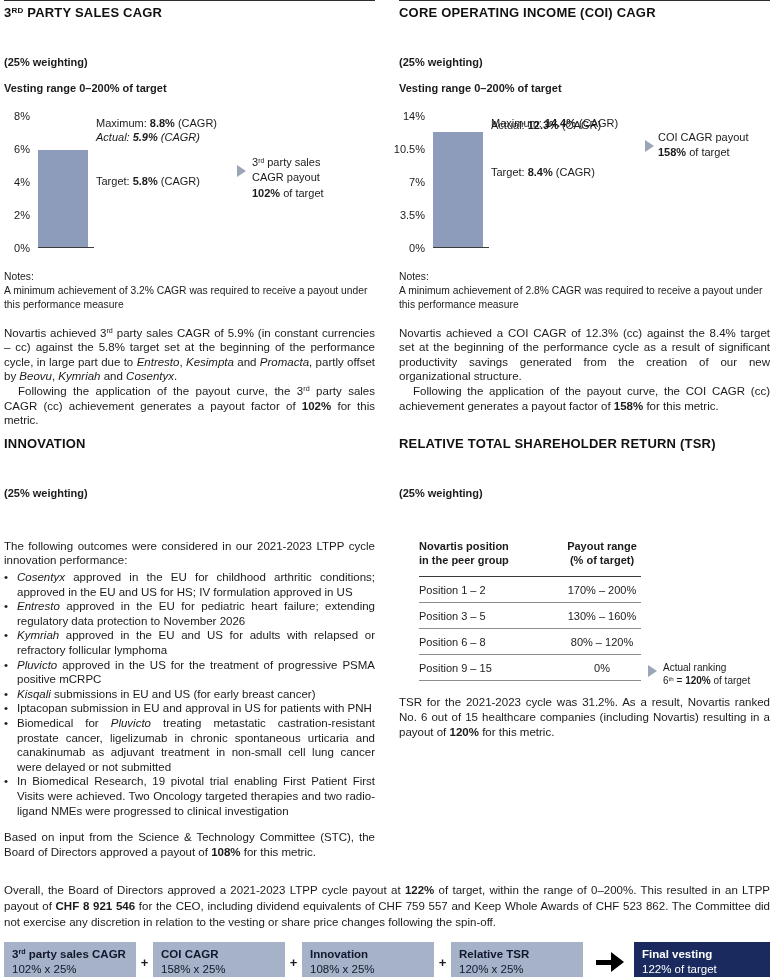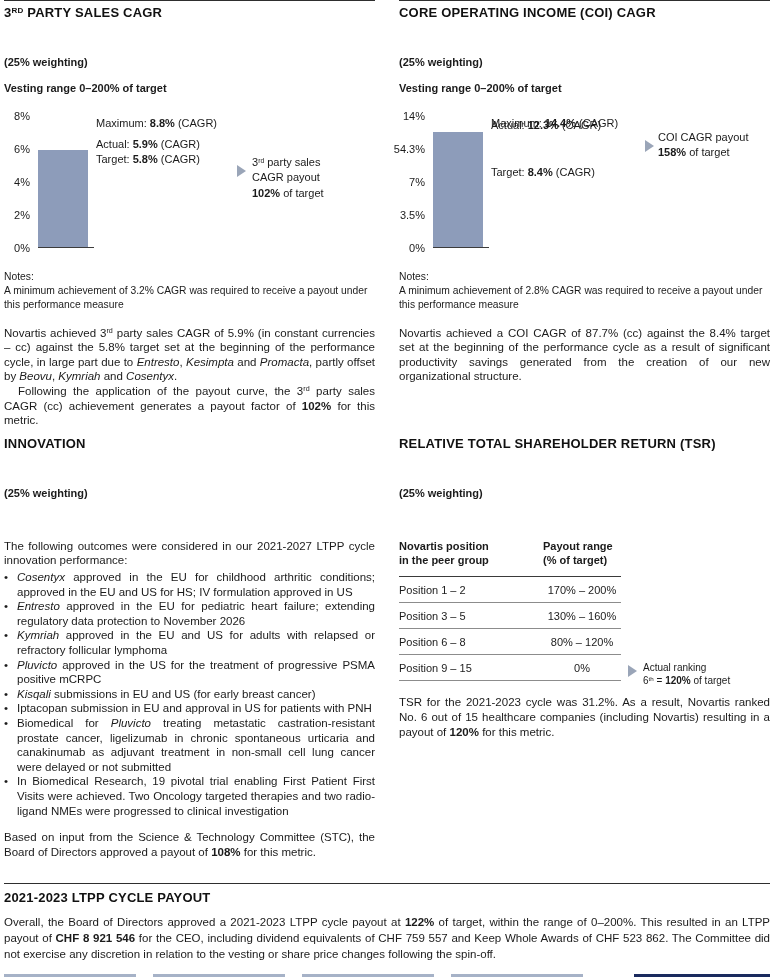--- a/index.html
+++ b/index.html
@@ -27,22 +27,22 @@
   .yaxis { position:relative; width:34px; height:132px; flex:0 0 34px; }
   .yaxis .tick {
     position:absolute; right:8px; transform:translateY(-50%);
     font-size:11px; white-space:nowrap;
   }
   .plot { width:56px; flex:0 0 56px; height:132px; border-bottom:1px solid #3c3c3c; position:relative; }
   .bar { position:absolute; bottom:0; left:0; width:50px; background:#8d9cba; }
   .ann { flex:1; position:relative; font-size:11px; }
   .ann-line { position:absolute; left:2px; white-space:nowrap; line-height:1.3; }
   .chart.sales .ann-max { top:0; }
-  .chart.sales .ann-actual { top:21px; }
-  .chart.sales .ann-target { top:36px; }
+  .chart.sales .ann-actual { top:14px;font-style:italic; }
+  .chart.sales .ann-target { top:58px; }
   .chart.coi .ann-max { top:0; }
   .chart.coi .ann-actual { top:2px; }
   .chart.coi .ann-target { top:49px; }
   .tri {
     display:block; width:0; height:0;
     border-left:9px solid #9aa5b8; border-top:6px solid transparent; border-bottom:6px solid transparent;
   }
   .chart.sales .tri { position:absolute; left:143px; top:49px; }
   .chart.sales .payout { position:absolute; left:158px; top:39px; }
   .chart.coi .tri { position:absolute; left:156px; top:24px; }
@@ -56,25 +56,25 @@
 
   
   .intro { margin-top:40px; font-size:11.5px; line-height:1.27; text-align:justify; }
   .bullets { margin-top:2px; }
   .bullet { display:flex; font-size:11.5px; line-height:1.27; }
   .bullet .marker { flex:0 0 13px; }
   .bullet .btext { flex:1; text-align:justify; }
   .outro { margin-top:12px; }
 
   
-  .table-zone { position:relative; }
+  .table-zone { position:relative;margin-left:20px; }
   .tsr-table { margin-top:40px; width:222px; font-size:11px; }
   .thead { display:flex; border-bottom:1px solid #3a3a3a; padding-bottom:9px; }
   .th1 { flex:1; font-weight:bold; line-height:1.3; }
-  .th2 { width:78px; font-weight:bold; line-height:1.3; }
+  .th2 { width:78px; font-weight:bold; line-height:1.3;text-align:center; }
   .trow { display:flex; border-bottom:1px solid #8c8c8c; padding:7px 0 6px; }
   .c1 { flex:1; }
   .c2 { width:78px; text-align:center; }
   .ranking { position:absolute; left:229px; top:122px; display:flex; gap:6px; align-items:flex-start; }
   .ranking .tri { margin-top:4px; }
   .ranking-text { font-size:10px; line-height:1.35; white-space:nowrap; }
 
   
   .bottom { margin-top:24px; }
   .bottom .sec-title { padding-top:6px; }
@@ -144,21 +144,21 @@
     </section>
 
     <section>
       <h2 class="sec-title"><span>CORE OPERATING INCOME (COI) CAGR</span></h2>
       <div class="weighting">(25% weighting)</div>
       <div class="vesting">Vesting range 0–200% of target</div>
 
       <div class="chart coi">
         <div class="yaxis">
           <span class="tick" style="top:0">14%</span>
-          <span class="tick" style="top:25%">54.3%</span>
+          <span class="tick" style="top:25%">10.5%</span>
           <span class="tick" style="top:50%">7%</span>
           <span class="tick" style="top:75%">3.5%</span>
           <span class="tick" style="top:100%">0%</span>
         </div>
         <div class="plot">
           <div class="bar" style="height: 87.8571%;"></div>
         </div>
         <div class="ann">
           <div class="ann-line ann-max"><span>Maximum: </span><span class="b">14.4%</span><span> (CAGR)</span></div>
           <div class="ann-line ann-actual"><span>Actual: </span><span class="b">12.3%</span><span> (CAGR)</span></div>
@@ -169,30 +169,31 @@
             <div><span class="b">158%</span><span> of target</span></div>
           </div>
         </div>
       </div>
 
       <div class="notes">
         <div>Notes:</div>
         <div>A minimum achievement of 2.8% CAGR was required to receive a payout under this performance measure</div>
       </div>
 
-      <p class="body-text"><span>Novartis achieved a COI CAGR of 87.7% (cc) against the 8.4% target set at the beginning of the performance cycle as a result of significant productivity savings generated from the creation of our new organizational structure.</span></p>
+      <p class="body-text"><span>Novartis achieved a COI CAGR of 12.3% (cc) against the 8.4% target set at the beginning of the performance cycle as a result of significant productivity savings generated from the creation of our new organizational structure.</span></p>
+      <p class="body-text indent"><span>Following the application of the payout curve, the COI CAGR (cc) achievement generates a payout factor of </span><span class="b">158%</span><span> for this metric.</span></p>
     </section>
   </div>
 
   <div class="two-col row2">
 
     <section>
       <h2 class="sec-title no-rule">INNOVATION</h2>
       <div class="weighting">(25% weighting)</div>
-      <p class="intro">The following outcomes were considered in our 2021-2027 LTPP cycle innovation performance:</p>
+      <p class="intro">The following outcomes were considered in our 2021-2023 LTPP cycle innovation performance:</p>
       <div class="bullets">
         <div class="bullet">
             <span class="marker">•</span>
             <span class="btext"><span class="i">Cosentyx</span><span> approved in the EU for childhood arthritic conditions; approved in the EU and US for HS; IV formulation approved in US</span></span>
           </div>
         <div class="bullet">
             <span class="marker">•</span>
             <span class="btext"><span class="i">Entresto</span><span> approved in the EU for pediatric heart failure; extending regulatory data protection to November 2026</span></span>
           </div>
         <div class="bullet">
@@ -263,21 +264,20 @@
             <div><span>6</span><span class="sup">th</span><span> = </span><span class="b">120%</span><span> of target</span></div>
           </div>
         </div>
       </div>
 
       <p class="body-text"><span>TSR for the 2021-2023 cycle was 31.2%. As a result, Novartis ranked No. 6 out of 15 healthcare companies (including Novartis) resulting in a payout of </span><span class="b">120%</span><span> for this metric.</span></p>
     </section>
   </div>
 
   <div class="bottom">
-    <h2 class="sec-title">2021-2023 LTPP CYCLE PAYOUT</h2>
     <p class="body-text cycle-para"><span>Overall, the Board of Directors approved a 2021-2023 LTPP cycle payout at </span><span class="b">122%</span><span> of target, within the range of 0–200%. This resulted in an LTPP payout of </span><span class="b">CHF 8 921 546</span><span> for the CEO, including dividend equivalents of CHF 759 557 and Keep Whole Awards of CHF 523 862. The Committee did not exercise any discretion in relation to the vesting or share price changes following the spin-off.</span></p>
 
     <div class="boxes">
       <div class="pbox">
         <div class="t"><span>3</span><span class="sup">rd</span><span> party sales CAGR</span></div>
         <div class="v">102% x 25%</div>
       </div>
       <div class="plus">+</div>
       <div class="pbox">
         <div class="t"><span>COI CAGR</span></div>

